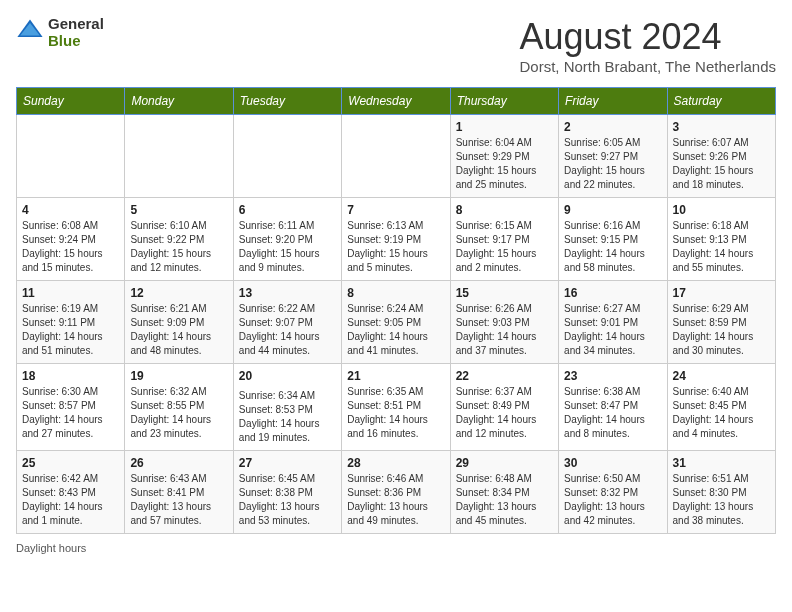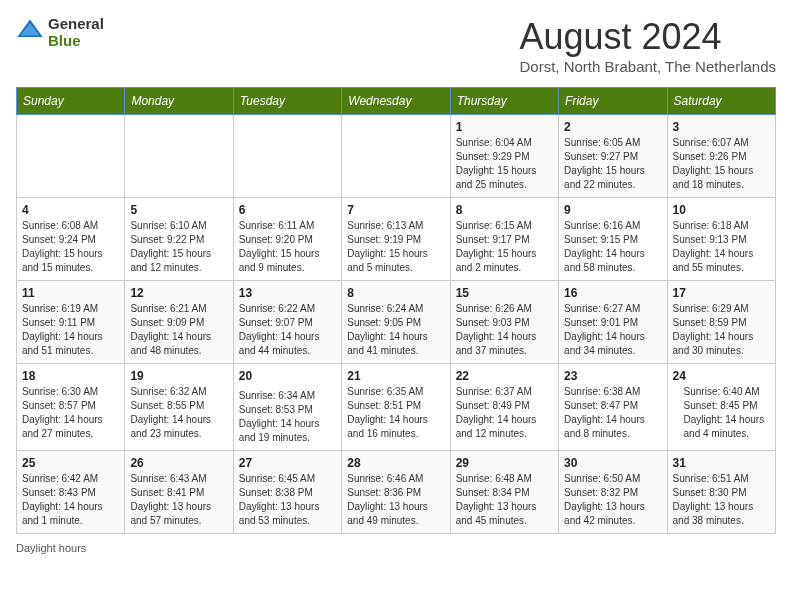--- a/index.html
+++ b/index.html
@@ -279,21 +279,21 @@
 Daylight: 14 hours and 12 minutes.</div>
         </td>
         <td>
           <span class="day-num">23</span>
           <div class="day-info" style="white-space: pre-line;">Sunrise: 6:38 AM
 Sunset: 8:47 PM
 Daylight: 14 hours and 8 minutes.</div>
         </td>
         <td>
           <span class="day-num">24</span>
-          <div class="day-info" style="white-space: pre-line; margin-left: 11px;">Sunrise: 6:40 AM
+          <div class="day-info" style="white-space: pre-line;">Sunrise: 6:40 AM
 Sunset: 8:45 PM
 Daylight: 14 hours and 4 minutes.</div>
         </td>
       </tr>
       <tr>
         <td>
           <span class="day-num">25</span>
           <div class="day-info" style="white-space: pre-line;">Sunrise: 6:42 AM
 Sunset: 8:43 PM
 Daylight: 14 hours and 1 minute.</div>

